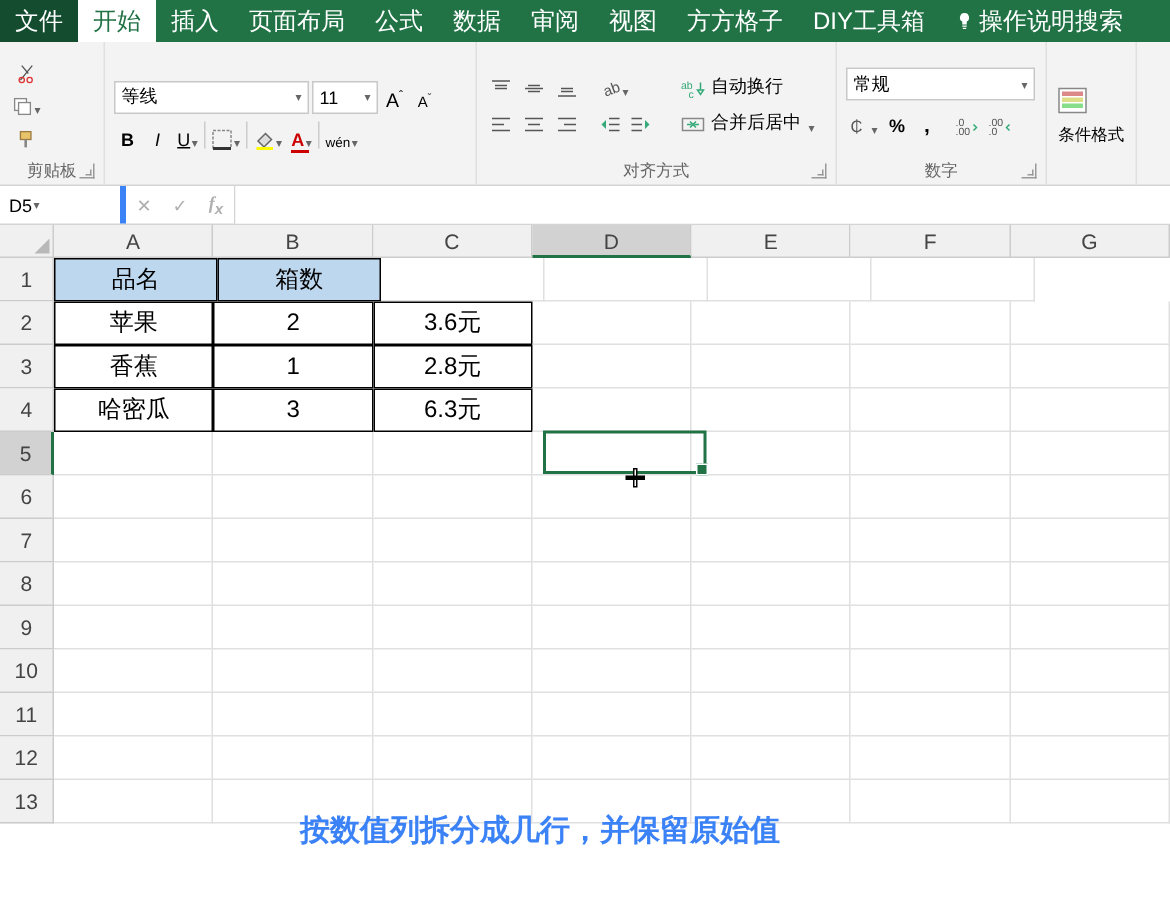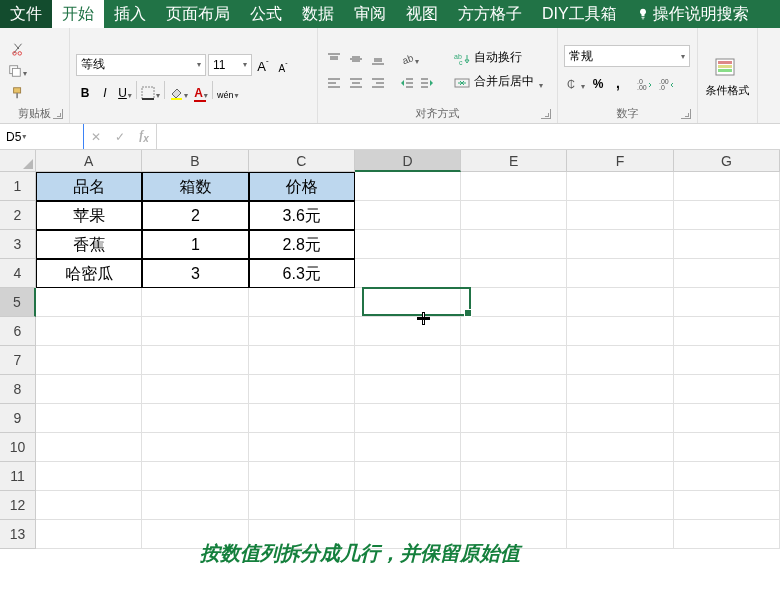--- a/index.html
+++ b/index.html
@@ -28,21 +28,21 @@
 .combo { background: #fff; border: 1px solid #c8c8c8; height: 22px; display: flex; align-items: center; padding: 0 4px; font-size: 12px; justify-content: space-between; }
 .iconbox { width: 32px; height: 32px; display: flex; align-items: center; justify-content: center; }
 
 
 .scissors { width: 14px; height: 14px; }
 .paste { width: 28px; height: 28px; }
 .brush { width: 14px; height: 14px; }
 
 
 .fbar { height: 26px; border-bottom: 1px solid #d4d4d4; display: flex; align-items: stretch; background: #fff; }
-.namebox { width: 84px; border-right: 1px solid #3b82f6; display: flex; align-items: center; padding: 0 6px; font-size: 12px; }
+.namebox { width: 84px; border-right: 4px solid #3b82f6; display: flex; align-items: center; padding: 0 6px; font-size: 12px; }
 .fbtns { display: flex; align-items: center; border-right: 1px solid #d4d4d4; }
 .fbtns span { width: 24px; text-align: center; color: #b0b0b0; font-size: 12px; cursor: pointer; }
 .fx { font-style: italic; font-family: serif; color: #777; font-weight: bold; }
 .finput { flex: 1; border: none; padding: 0 6px; font-size: 12px; outline: none; }
 
 
 .grid-wrap { position: relative; height: 450px; overflow: hidden; }
 .selectall { position: absolute; left: 0; top: 0; width: 36px; height: 22px; background: #f0f0f0; border-right: 1px solid #ccc; border-bottom: 1px solid #ccc; }
 .selectall::after { content: ""; position: absolute; right: 2px; bottom: 2px; width: 0; height: 0; border-style: solid; border-width: 0 0 10px 10px; border-color: transparent transparent #b8b8b8 transparent; }
 .colheads { position: absolute; left: 36px; top: 0; right: 0; height: 22px; display: flex; }
@@ -59,21 +59,21 @@
 .selcell { position: absolute; border: 2px solid #217346; pointer-events: none; }
 .selcell::after { content: ""; position: absolute; right: -3px; bottom: -3px; width: 6px; height: 6px; background: #217346; border: 1px solid #fff; }
 .cursor-cross { position: absolute; width: 16px; height: 16px; pointer-events: none; }
 .cursor-cross::before, .cursor-cross::after { content: ""; position: absolute; background: #000; }
 .cursor-cross::before { left: 7px; top: 2px; width: 3px; height: 13px; }
 .cursor-cross::after { top: 7px; left: 2px; height: 3px; width: 13px; }
 .cursor-cross .w::before, .cursor-cross .w::after { content: ""; position: absolute; background: #fff; }
 .cursor-cross .w::before { left: 8px; top: 3px; width: 1px; height: 11px; }
 .cursor-cross .w::after { top: 8px; left: 3px; height: 1px; width: 11px; }
 
-.annot { position: absolute; font-size: 20px; font-weight: bold; color: #15803d; font-style: italic; }
+.annot { position: absolute; font-size: 20px; font-weight: bold; color: #3b82f6; }
 
 
 svg { display: block; }
 .underline-bar { width: 12px; height: 2px; }
 </style>
 </head>
 <body>
 
 <div class="titlebar">
   <div class="tab file">文件</div>
@@ -312,21 +312,21 @@
               <text x="0" y="13" font-size="7" fill="#555">.0</text>
               <path d="M14 10l-2-2 2-2" stroke="#3a7" fill="none"></path>
             </svg>
           </div>
       </div>
     </div>
     <div class="group-label"><span>数字</span><div class="launcher"></div></div>
   </div>
 
   <div class="group" style="width:60px">
-    <div class="group-body col" style="align-items:center">
+    <div class="group-body col" style="">
       <svg width="28" height="28" viewBox="0 0 28 28">
           <rect x="2" y="4" width="18" height="16" fill="#fff" stroke="#888"></rect>
           <rect x="4" y="6" width="14" height="3" fill="#d88"></rect>
           <rect x="4" y="10" width="14" height="3" fill="#dd8"></rect>
           <rect x="4" y="14" width="14" height="3" fill="#8d8"></rect>
         </svg>
       <div style="font-size:11px;text-align:center;line-height:11px">条件格式</div>
     </div>
     <div class="group-label"></div>
   </div>
@@ -368,21 +368,20 @@
       <div class="rh">9</div>
       <div class="rh">10</div>
       <div class="rh">11</div>
       <div class="rh">12</div>
       <div class="rh">13</div>
     </div>
   <div class="cells" id="cells">
       <div class="crow">
         <div class="cell hdr">品名</div>
         <div class="cell hdr">箱数</div>
-        <div class="cell hdr">价格</div>
         <div class="cell"></div>
         <div class="cell"></div>
         <div class="cell"></div>
         <div class="cell"></div>
       </div>
       <div class="crow">
         <div class="cell data">苹果</div>
         <div class="cell data">2</div>
         <div class="cell data">3.6元</div>
         <div class="cell"></div>

